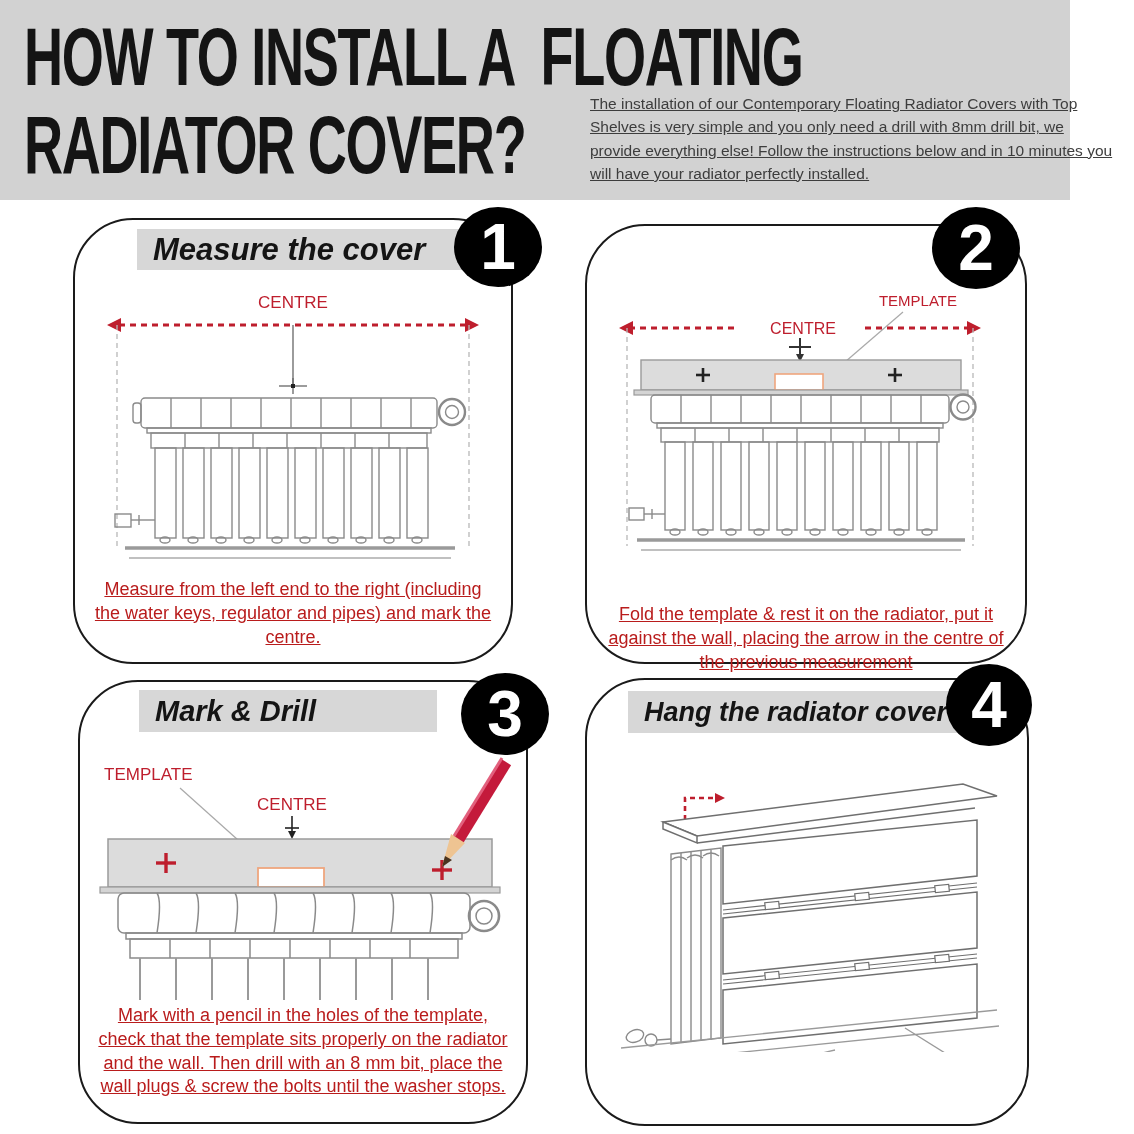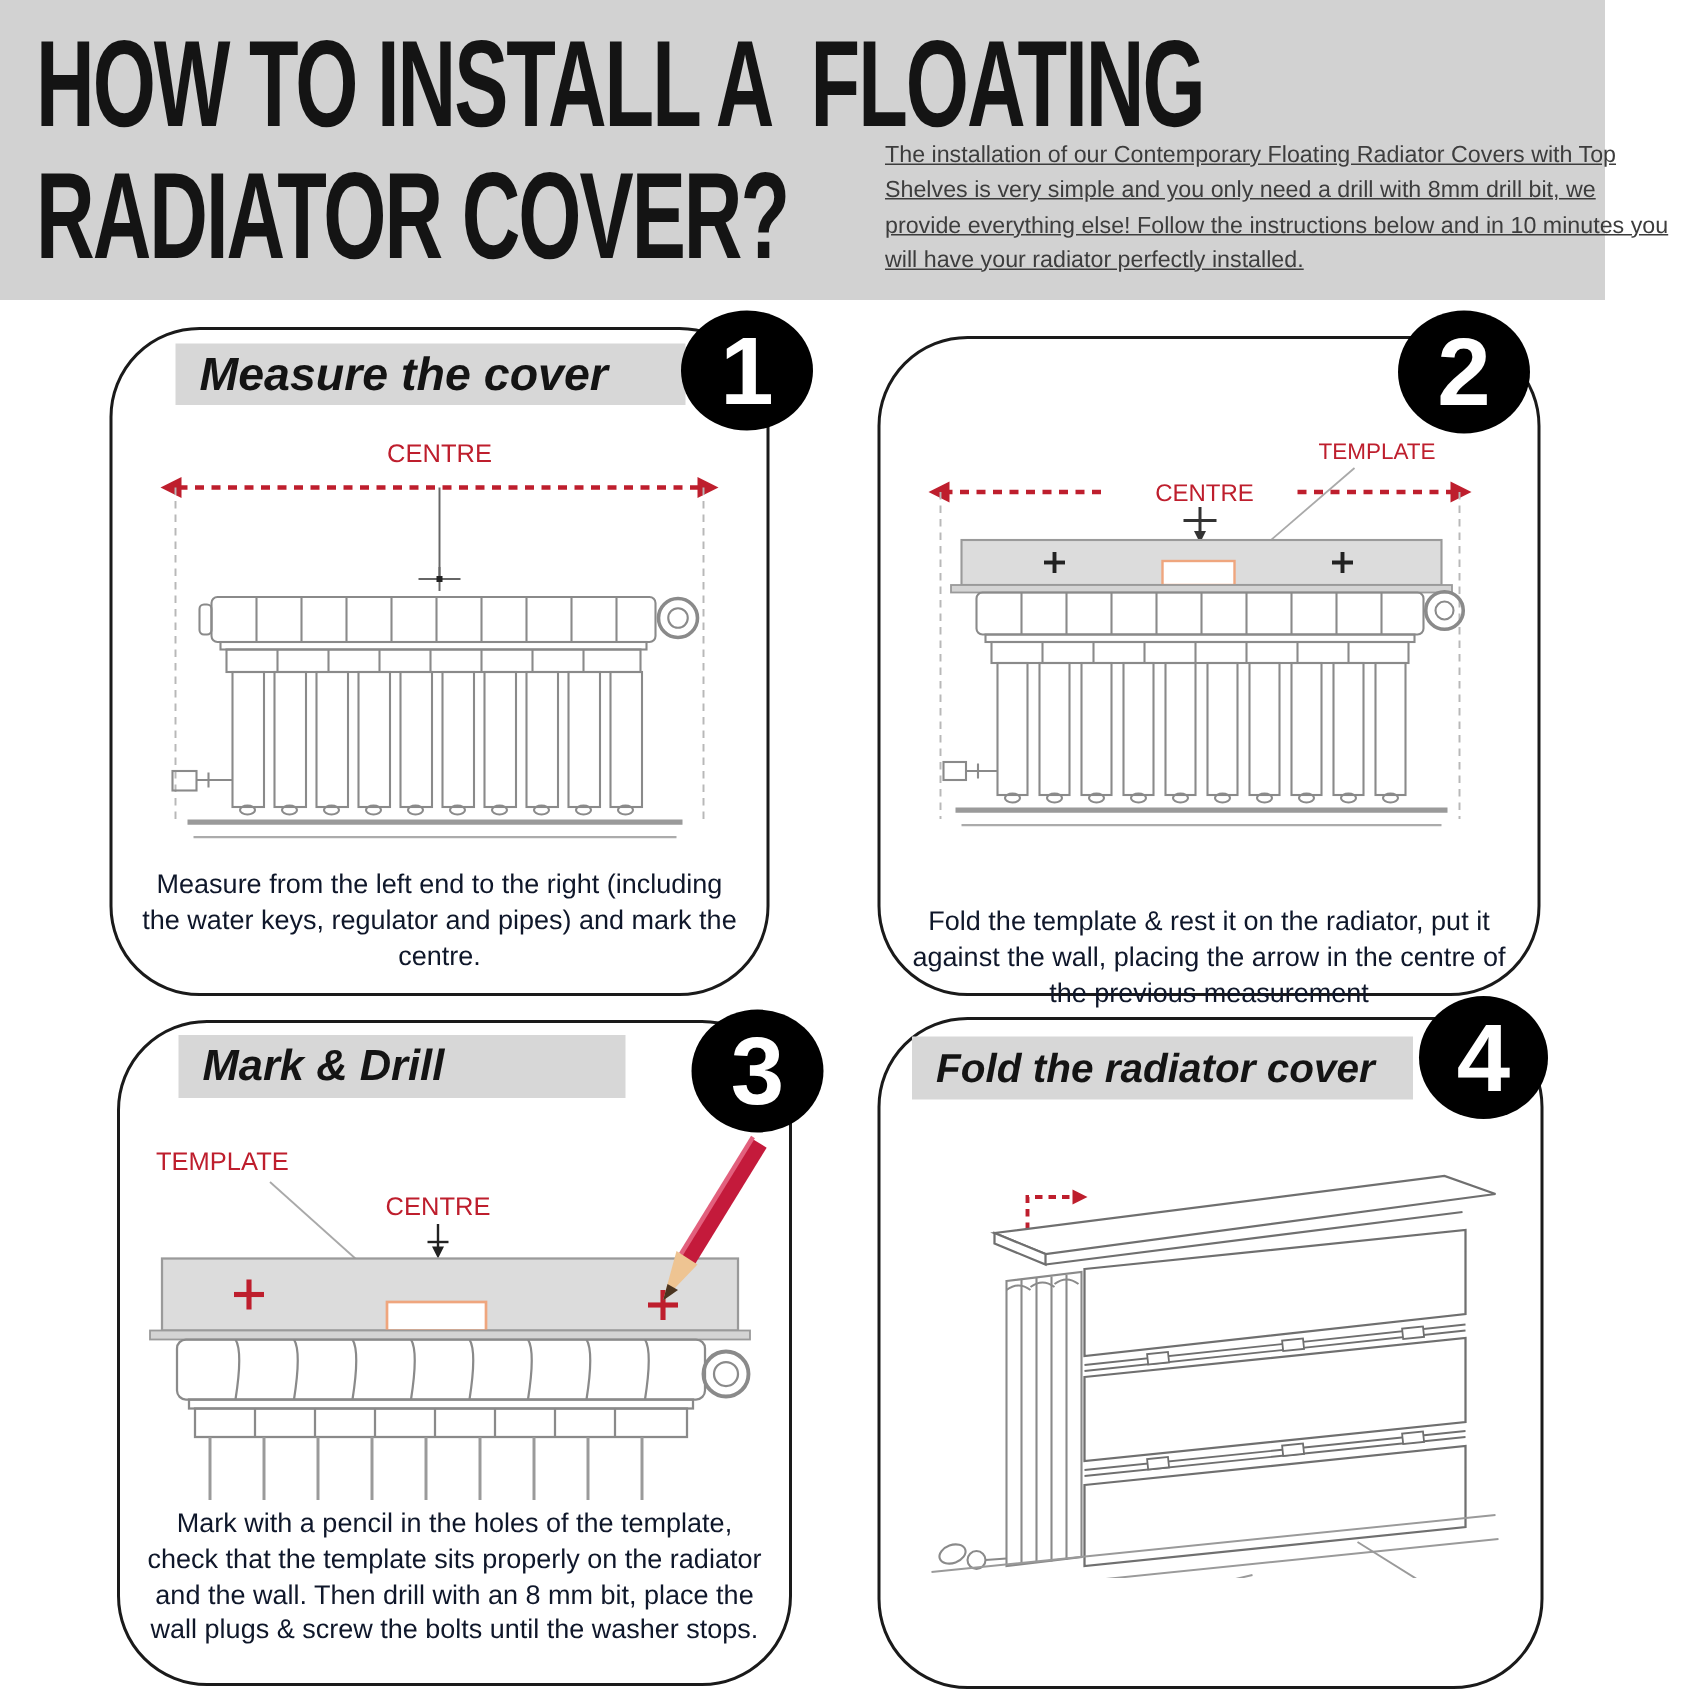--- a/index.html
+++ b/index.html
@@ -20,29 +20,29 @@
     position:absolute;left:590px;top:92px;width:527px;
     font-size:15.5px;line-height:1.5;color:#3d3d3d;text-decoration:underline;
   }
   
   .panel{
     position:absolute;background:#fff;border:2px solid #1a1a1a;border-radius:60px;
   }
   .panel-title{
     position:absolute;background:#d7d7d7;display:flex;align-items:center;
     font-weight:700;font-style:italic;font-size:29px;color:#141414;
-    padding-left:16px;box-sizing:border-box;white-space:nowrap;
+    padding-left:16px;box-sizing:border-box;white-space:nowrap;margin-left:20px;
   }
   .badge{
     position:absolute;background:#000;border-radius:50%;
     display:flex;align-items:center;justify-content:center;
     color:#fff;font-weight:700;font-size:64px;z-index:3;
   }
   .caption{
-    position:absolute;text-align:center;font-size:18px;line-height:1.32;color:#0f172a;
+    position:absolute;text-align:center;font-size:18px;line-height:1.32;color:#b91c1c;text-decoration:underline;
   }
   .illu{position:absolute;}
   svg text{font-family:"Liberation Sans", sans-serif;}
   .red-label{fill:#be1e2d;font-size:17px;font-weight:400;}
 </style>
 </head>
 <body>
 
 <div class="header">
   <div class="title-line title-line1">HOW TO INSTALL A  FLOATING</div>
@@ -287,21 +287,21 @@
           <line x1="302" y1="208" x2="302" y2="250"></line>
         <line x1="338" y1="208" x2="338" y2="250"></line>
       </g>
     </g>
   </svg>
 
   <div class="caption" style="left:13px;top:322px;width:420px;">Mark with a pencil in the holes of the template, check that the template sits properly on the radiator and the wall. Then drill with an 8 mm bit, place the wall plugs &amp; screw the bolts until the washer stops.</div>
 </div>
 
 <div class="panel" style="left:585px;top:678px;width:440px;height:444px;">
-  <div class="panel-title" style="left:21px;top:11px;width:334px;height:42px;font-size:27px;">Fold the radiator cover</div>
+  <div class="panel-title" style="left:21px;top:11px;width:334px;height:42px;font-size:27px;">Hang the radiator cover</div>
   <div class="badge" style="left:359px;top:-16px;width:86px;height:82px;">4</div>
 
   <svg class="illu" style="left:18px;top:62px;" width="404" height="310" viewBox="0 0 404 310">
 
     <g stroke="#be1e2d" stroke-width="2.6" fill="none">
       <polyline points="80,96 80,56 110,56" stroke-dasharray="5 4"></polyline>
       <polygon points="120,56 110,51 110,61" fill="#be1e2d" stroke="none"></polygon>
     </g>
     <path d="M100 78 q6 -3 12 0 q-6 3 -12 0" fill="none" stroke="#9a9a9a" stroke-width="1.2"></path>
 

